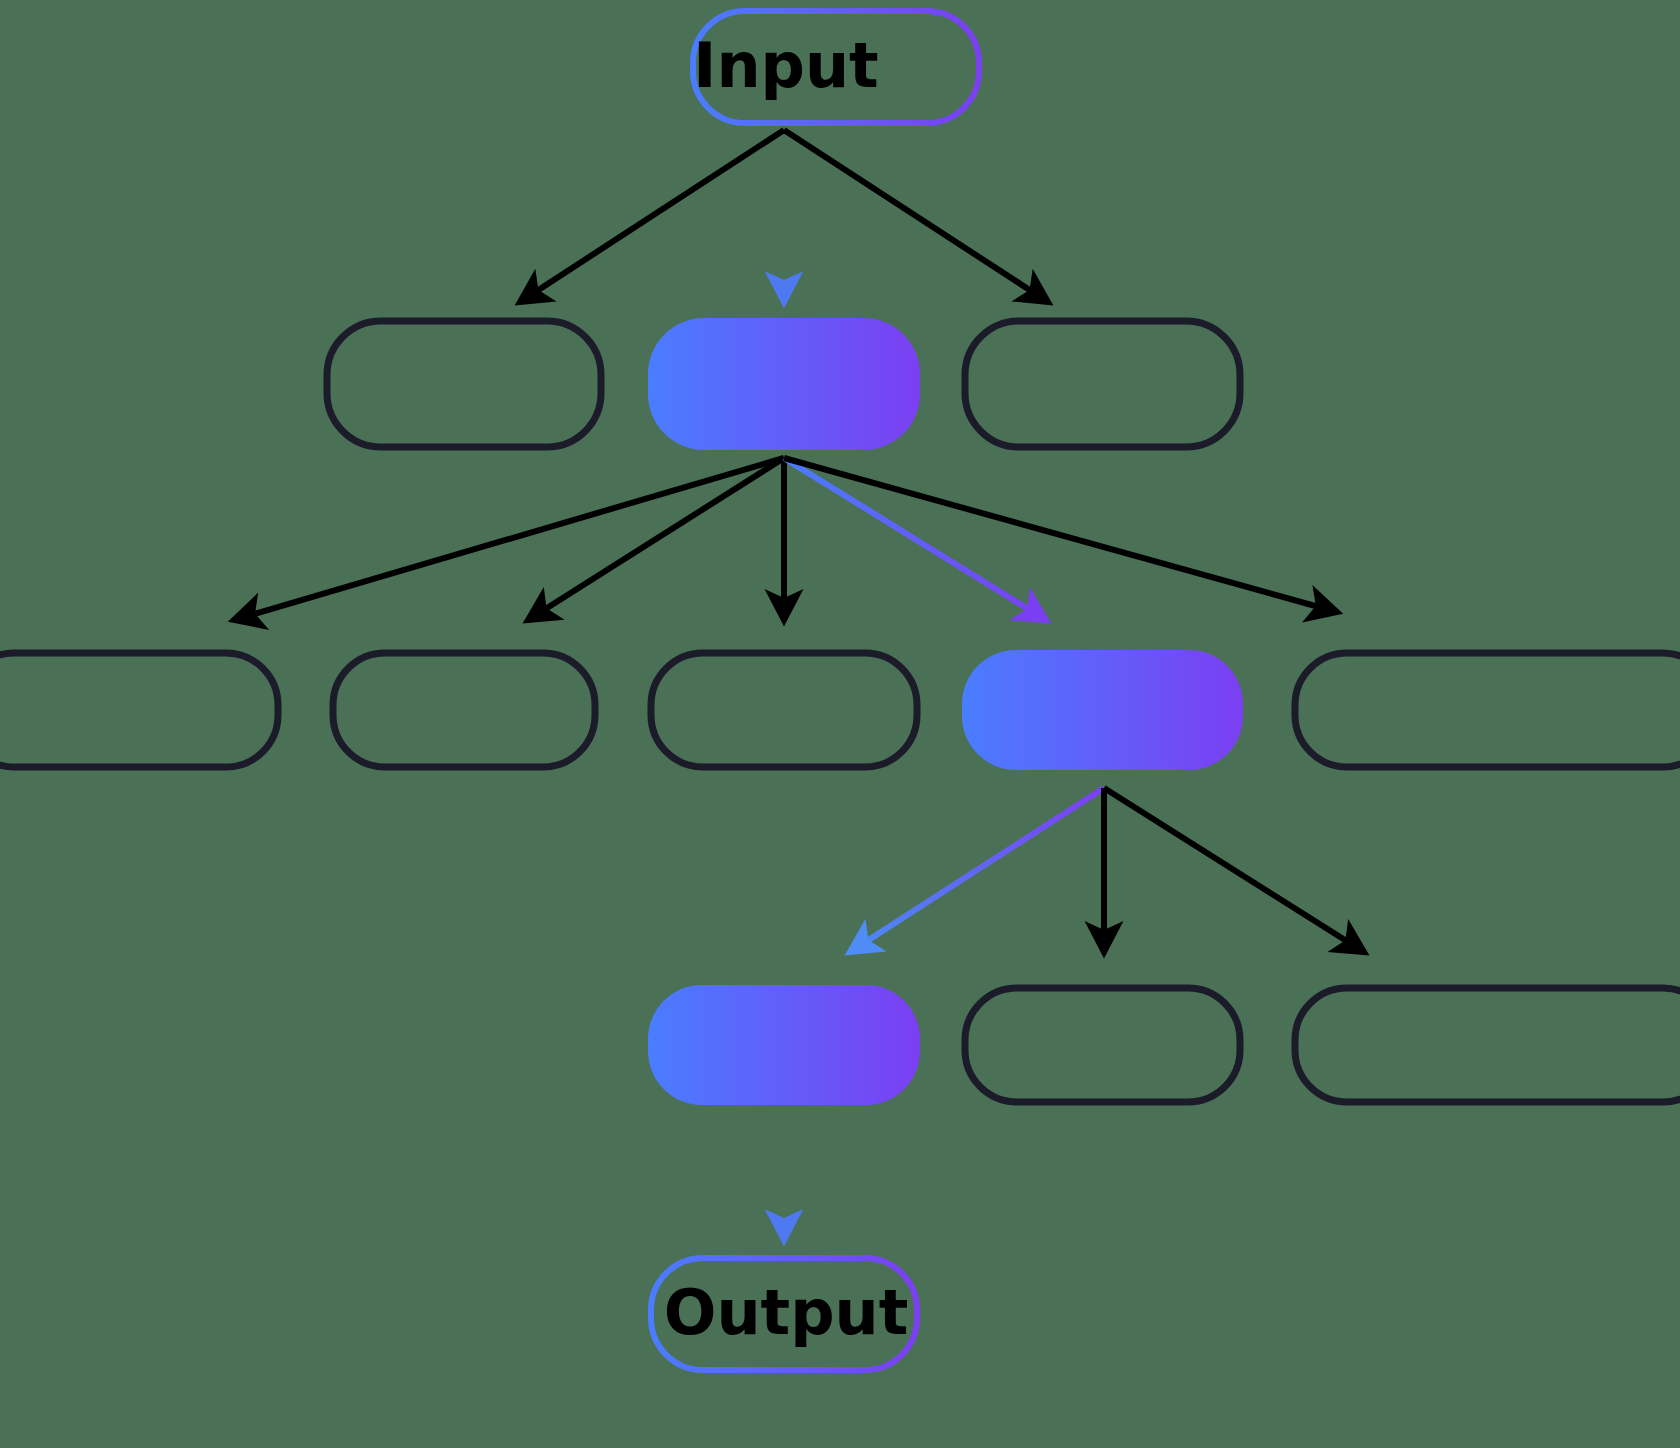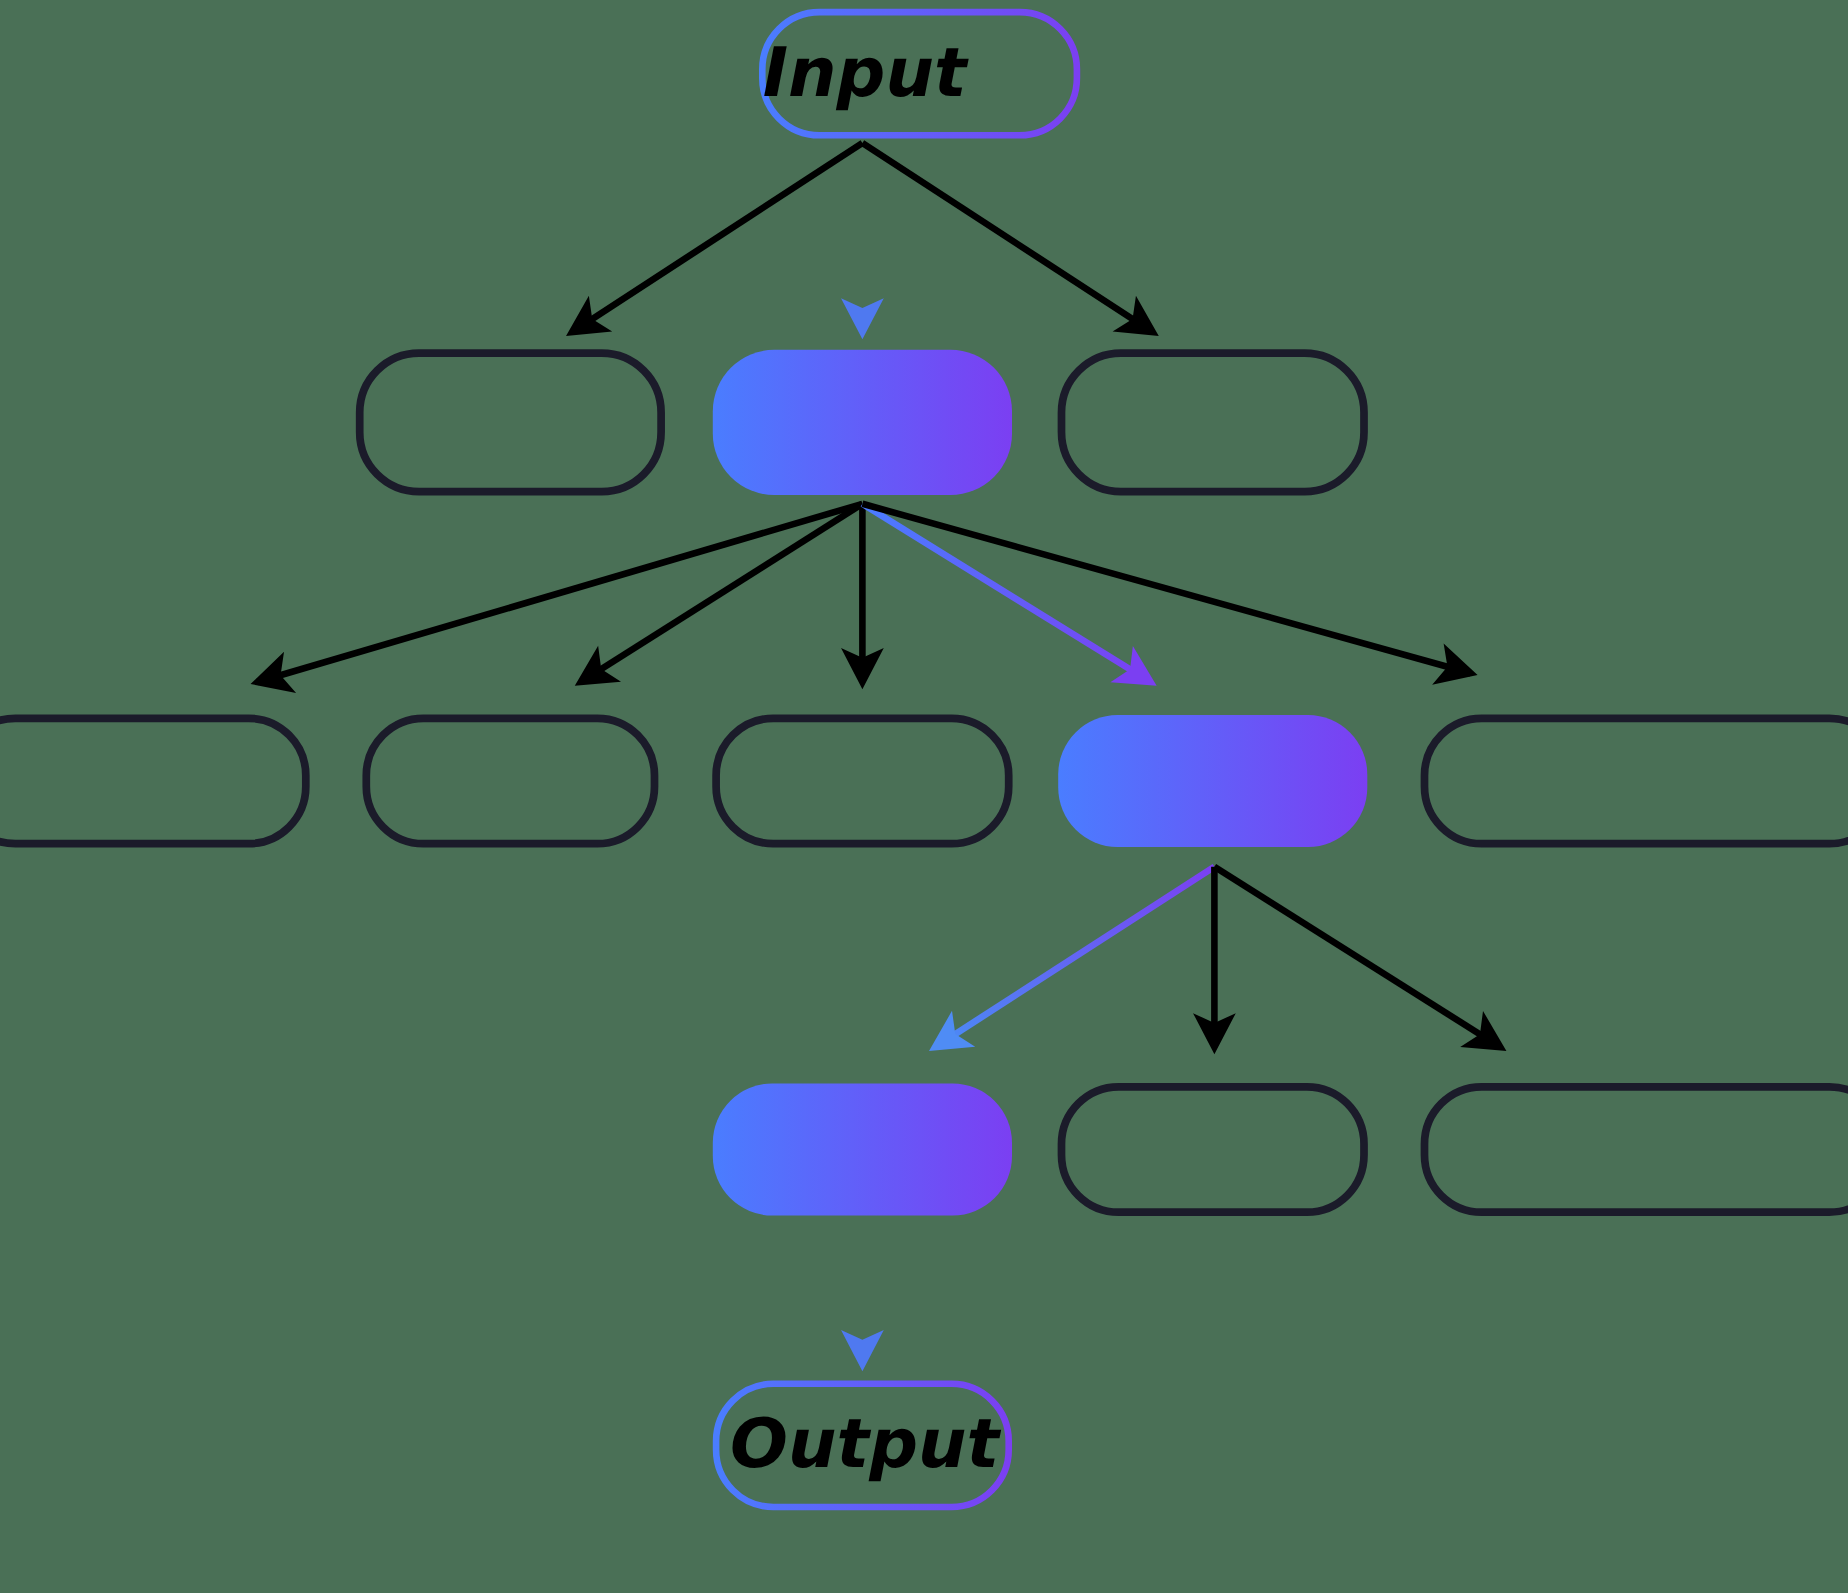--- a/index.html
+++ b/index.html
@@ -10,21 +10,20 @@
   body {
     width: 1680px;
     height: 1448px;
     overflow: hidden;
     font-family: "DejaVu Sans", "Liberation Sans", sans-serif;
   }
   #diagram-root {
     position: relative;
     width: 1680px;
     height: 1219px;
-    font-style: italic;
   }
   #tree-svg {
     display: block;
     width: 1680px;
     height: 1448px;
   }
   .node-label {
     font-family: "DejaVu Sans", "Liberation Sans", sans-serif;
     font-size: 62px;
     font-weight: 600;

